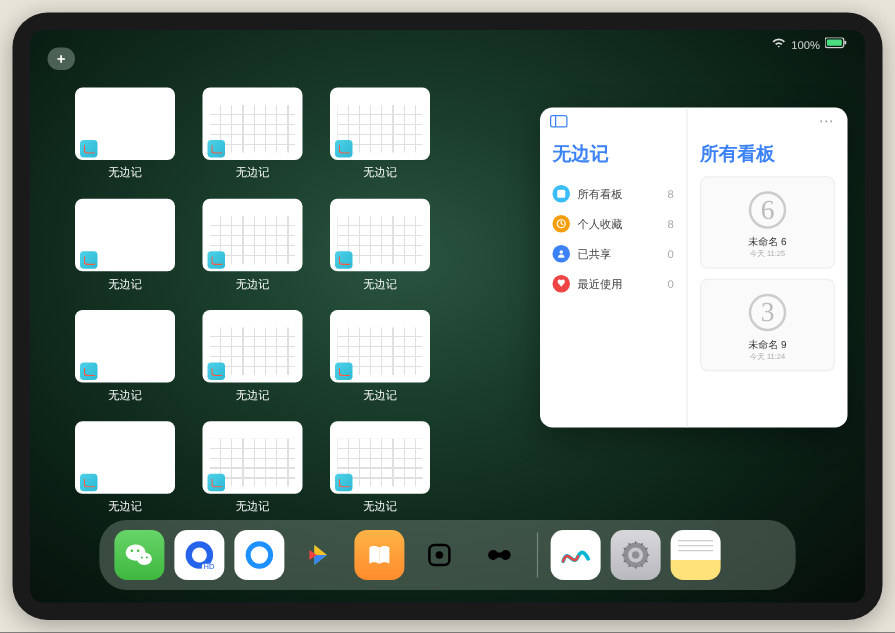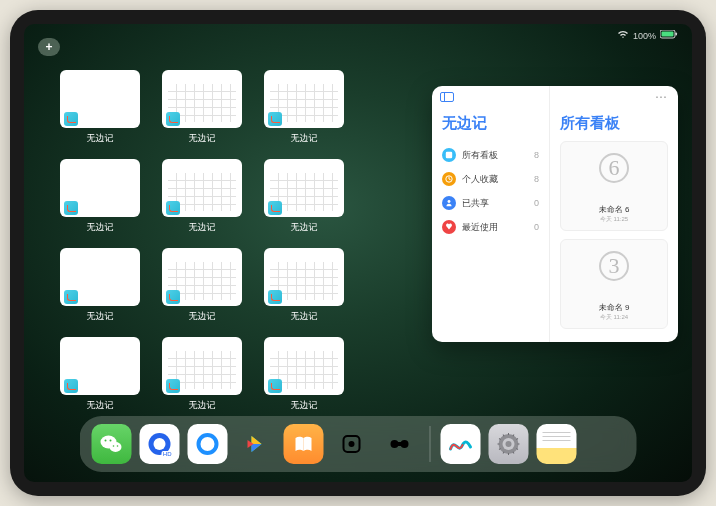--- a/index.html
+++ b/index.html
@@ -135,21 +135,21 @@
 .card {
   background: #fafafa; border: 1px solid #eee;
   border-radius: 6px; padding: 6px;
   margin-bottom: 8px;
   display: flex; flex-direction: column; align-items: center;
 }
 .card-thumb {
   width: 44px; height: 40px;
   display: flex; align-items: center; justify-content: center;
 }
-.card-title { font-size: 8px; color: #333; margin-top: 16px; }
+.card-title { font-size: 8px; color: #333; margin-top: 0; }
 .card-sub { font-size: 6px; color: #aaa; }
 .hand-num {
   font-family: cursive;
   font-size: 22px; color: #bbb;
   border: 2px solid #ccc;
   border-radius: 50%;
   width: 30px; height: 30px;
   display: flex; align-items: center; justify-content: center;
 }
 

